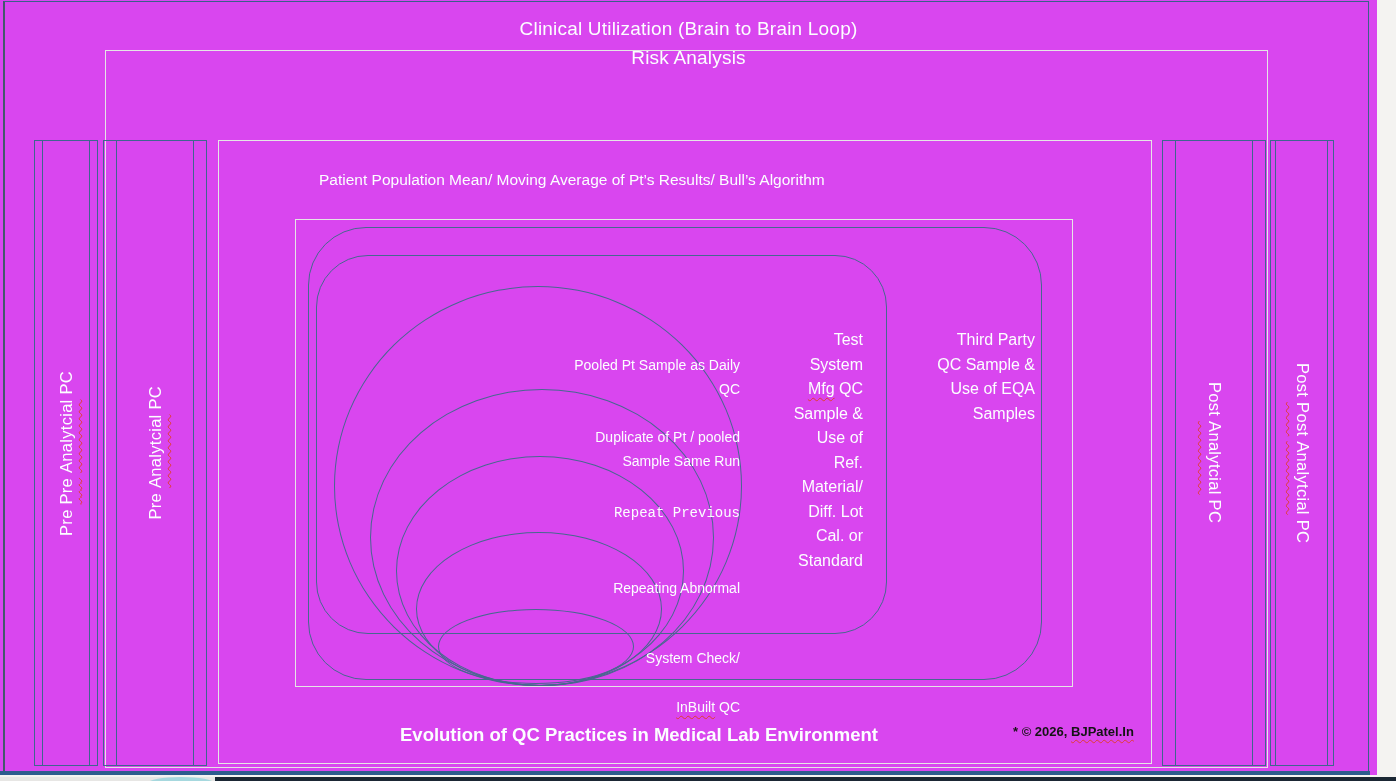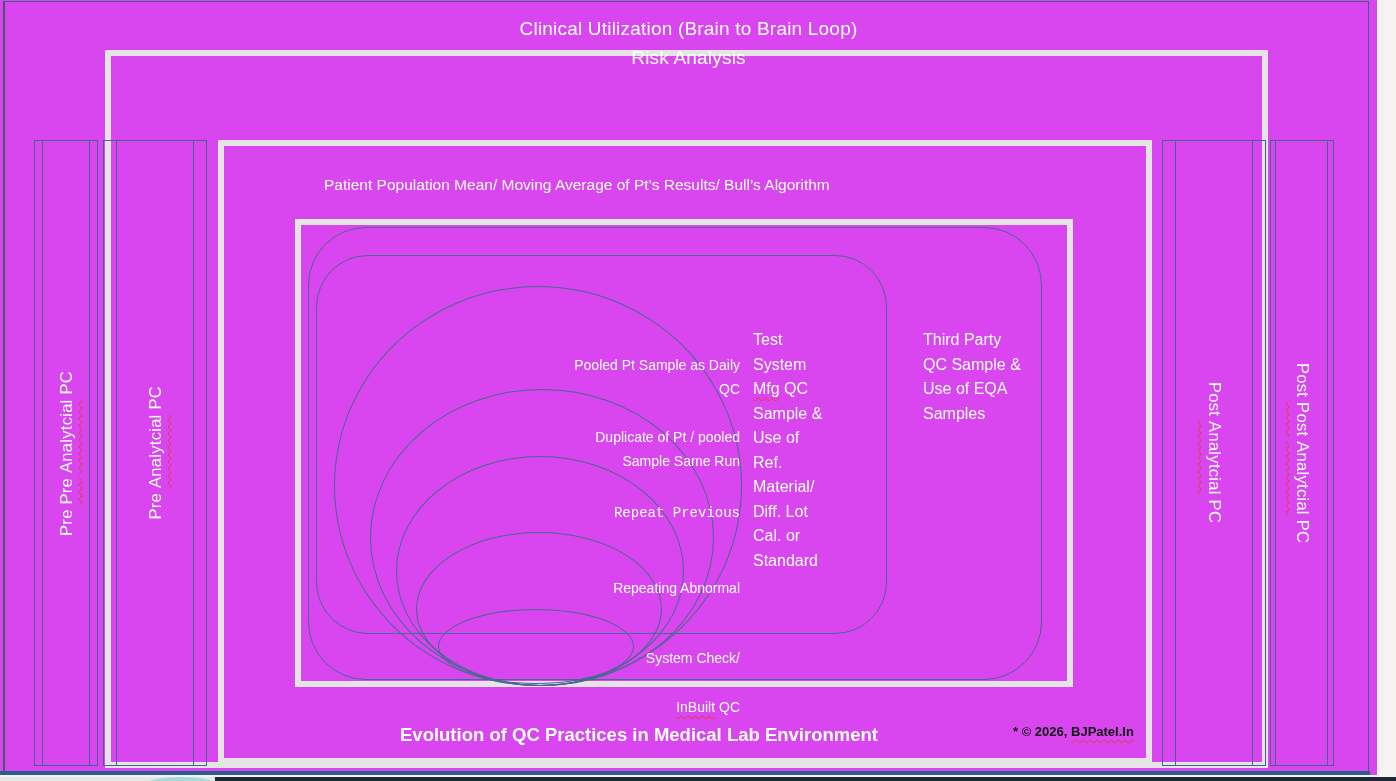--- a/index.html
+++ b/index.html
@@ -9,21 +9,21 @@
     font-family:"Liberation Sans",sans-serif;
     color:#fcfeff;
   }
   
   .top-strip{position:absolute;left:0;top:0;width:1370px;height:2px;background:#d2d2d2;}
   .slide{position:absolute;left:0;top:0;width:1370px;height:775px;background:#d946ef;padding-left:7px;}
   .slide-frame{position:absolute;left:3px;top:1px;width:1363px;height:769px;
     border:1.5px solid #3c6089;border-left:2px solid #44586c;}
   .slide-bottom-edge{position:absolute;left:0;top:771px;width:1370px;height:4px;background:#2d5c8d;}
 
-  .box{position:absolute;border:6px solid #e5e5e5;box-sizing:border-box;background:transparent;}
+  .box{position:absolute;border:1px solid #e5e5e5;box-sizing:border-box;background:transparent;}
   .rrect{position:absolute;border:1px solid #47688f;box-sizing:border-box;background:transparent;}
   .ellipse{position:absolute;border:1px solid #47688f;border-radius:50%;box-sizing:border-box;background:transparent;}
 
   .title{position:absolute;left:0;width:100%;text-align:center;font-size:19px;letter-spacing:.2px;}
   .clinical-title{top:18px;}
   .risk-title{top:47px;}
 
   .patient-title{position:absolute;left:100px;top:30px;font-size:15.5px;white-space:pre;}
 
   
@@ -32,21 +32,21 @@
   .bar-inner{position:absolute;top:0;bottom:0;border-left:1px solid #40658f;border-right:1px solid #40658f;}
   .bar-label{position:relative;font-size:16.5px;white-space:pre;letter-spacing:.3px;}
   .v-up{writing-mode:vertical-rl;transform:rotate(180deg);}
   .v-down{writing-mode:vertical-rl;}
 
   
   .onion-label{position:absolute;left:340px;width:400px;text-align:right;
     font-size:14px;line-height:24.5px;white-space:pre-line;}
   .onion-label div{white-space:pre;}
   .side-label{position:absolute;font-size:16px;line-height:24.5px;}
-  .side-label div{white-space:pre;}
+  .side-label div{white-space:pre;text-align:right;}
 
   
   .sq{text-decoration-line:underline;text-decoration-style:wavy;
       text-decoration-color:#e03c31;text-decoration-thickness:1px;text-underline-offset:3px;}
 
   
   .footer-title{position:absolute;left:400px;top:724px;font-size:18.5px;font-weight:bold;white-space:pre;}
   .footer-copy{position:absolute;left:1013px;top:724px;font-size:13px;font-weight:bold;color:#141414;white-space:pre;}
 
   
@@ -124,21 +124,21 @@
     <div>System</div>
     <div><span class="sq">Mfg</span><span style="white-space:pre;"> QC</span></div>
     <div>Sample &amp;</div>
     <div>Use of</div>
     <div>Ref.</div>
     <div>Material/</div>
     <div>Diff. Lot</div>
     <div>Cal. or</div>
     <div>Standard</div>
   </div>
-  <div class="side-label" style="left:905px;top:328px;width:130px;margin-left:18px;">
+  <div class="side-label" style="left:905px;top:328px;width:130px;">
     <div>Third Party</div>
     <div>QC Sample &amp;</div>
     <div>Use of EQA</div>
     <div>Samples</div>
   </div>
 
   <div class="footer-title">Evolution of QC Practices in Medical Lab Environment</div>
   <div class="footer-copy"><span>* © 2026, </span><span class="sq">BJPatel.In</span></div>
 
   <div class="slide-bottom-edge"></div>

